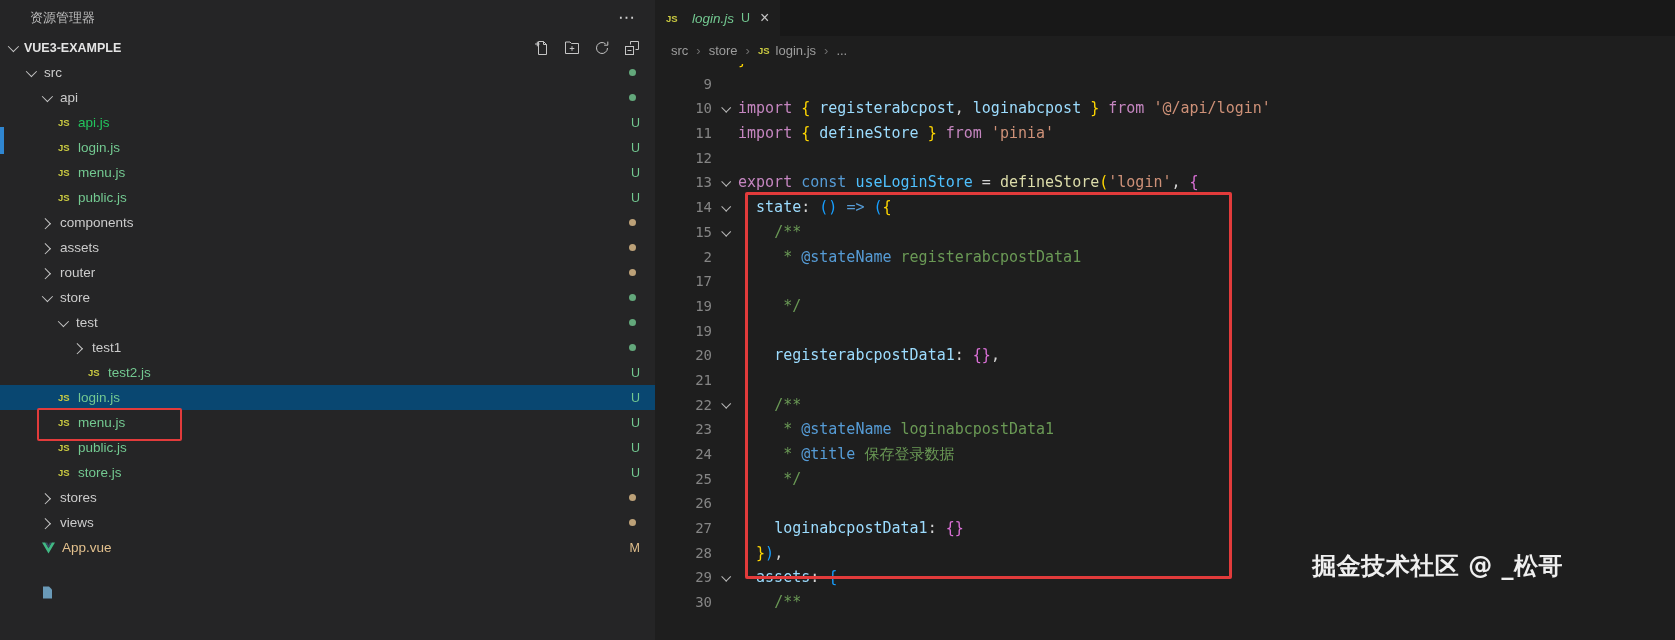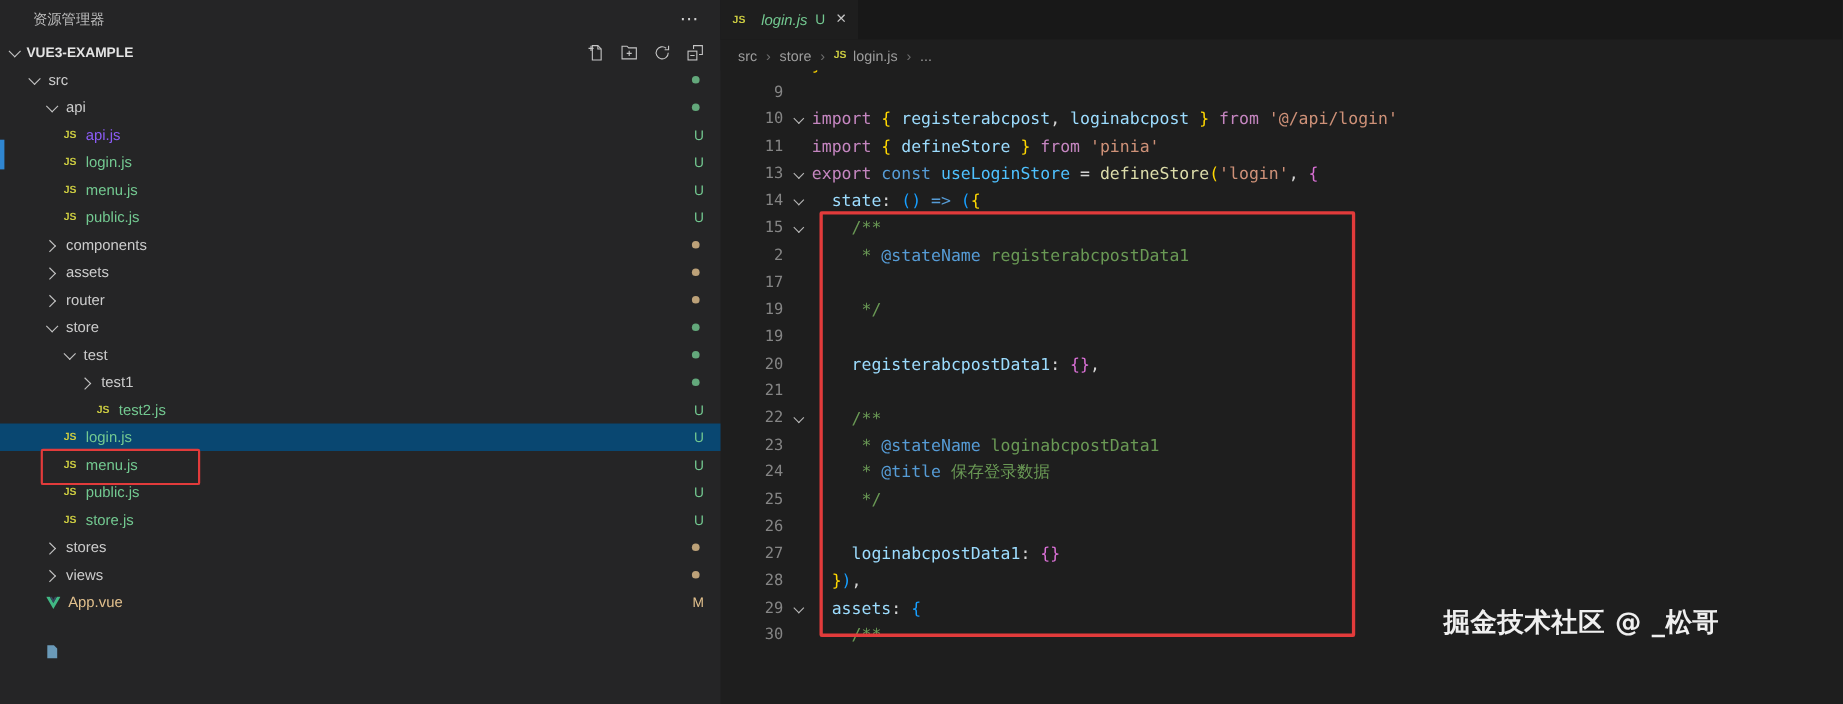--- a/index.html
+++ b/index.html
@@ -97,21 +97,21 @@
         <span class="tree-label">src</span>
         <span class="dot-badge" style="background: rgb(115, 201, 145);"></span>
       </div>
       <div class="tree-row" style="padding-left: 42px;">
         <span class="chev down"></span>
         <span class="tree-label">api</span>
         <span class="dot-badge" style="background: rgb(115, 201, 145);"></span>
       </div>
       <div class="tree-row" style="padding-left: 58px;">
         <span class="js-ico">JS</span>
-        <span class="tree-label" style="color: #8b5cf6;">api.js</span>
+        <span class="tree-label" style="color: #22c55e;">api.js</span>
         <span class="letter-badge" style="color: rgb(115, 201, 145);">U</span>
       </div>
       <div class="tree-row" style="padding-left: 58px;">
         <span class="js-ico">JS</span>
         <span class="tree-label" style="color: rgb(115, 201, 145);">login.js</span>
         <span class="letter-badge" style="color: rgb(115, 201, 145);">U</span>
       </div>
       <div class="tree-row" style="padding-left: 58px;">
         <span class="js-ico">JS</span>
         <span class="tree-label" style="color: rgb(115, 201, 145);">menu.js</span>
@@ -207,20 +207,21 @@
       </div>
     </div>
 </div>
 
 <div class="editor">
   <div class="code" id="code">
       <div class="code-line"><span class="ln">8</span><span class="fold"></span><span class="code-txt"><span style="color: rgb(255, 215, 0);">}</span></span></div>
       <div class="code-line"><span class="ln">9</span><span class="fold"></span><span class="code-txt"></span></div>
       <div class="code-line"><span class="ln">10</span><span class="fold"><span class="chev down"></span></span><span class="code-txt"><span style="color: rgb(197, 134, 192);">import </span><span style="color: rgb(255, 215, 0);">{ </span><span style="color: rgb(156, 220, 254);">registerabcpost</span><span style="color: rgb(212, 212, 212);">, </span><span style="color: rgb(156, 220, 254);">loginabcpost</span><span style="color: rgb(255, 215, 0);"> }</span><span style="color: rgb(197, 134, 192);"> from </span><span style="color: rgb(206, 145, 120);">'@/api/login'</span></span></div>
       <div class="code-line"><span class="ln">11</span><span class="fold"></span><span class="code-txt"><span style="color: rgb(197, 134, 192);">import </span><span style="color: rgb(255, 215, 0);">{ </span><span style="color: rgb(156, 220, 254);">defineStore</span><span style="color: rgb(255, 215, 0);"> }</span><span style="color: rgb(197, 134, 192);"> from </span><span style="color: rgb(206, 145, 120);">'pinia'</span></span></div>
+      <div class="code-line"><span class="ln">12</span><span class="fold"></span><span class="code-txt"></span></div>
       <div class="code-line"><span class="ln">13</span><span class="fold"><span class="chev down"></span></span><span class="code-txt"><span style="color: rgb(197, 134, 192);">export </span><span style="color: rgb(86, 156, 214);">const </span><span style="color: rgb(79, 193, 255);">useLoginStore</span><span style="color: rgb(212, 212, 212);"> = </span><span style="color: rgb(220, 220, 170);">defineStore</span><span style="color: rgb(255, 215, 0);">(</span><span style="color: rgb(206, 145, 120);">'login'</span><span style="color: rgb(212, 212, 212);">, </span><span style="color: rgb(218, 112, 214);">{</span></span></div>
       <div class="code-line"><span class="ln">14</span><span class="fold"><span class="chev down"></span></span><span class="code-txt"><span style="color: rgb(212, 212, 212);">  </span><span style="color: rgb(156, 220, 254);">state</span><span style="color: rgb(212, 212, 212);">: </span><span style="color: rgb(23, 159, 255);">(</span><span style="color: rgb(23, 159, 255);">)</span><span style="color: rgb(212, 212, 212);"> </span><span style="color: rgb(86, 156, 214);">=&gt;</span><span style="color: rgb(212, 212, 212);"> </span><span style="color: rgb(23, 159, 255);">(</span><span style="color: rgb(255, 215, 0);">{</span></span></div>
       <div class="code-line"><span class="ln">15</span><span class="fold"><span class="chev down"></span></span><span class="code-txt"><span style="color: rgb(212, 212, 212);">    </span><span style="color: rgb(106, 153, 85);">/**</span></span></div>
       <div class="code-line"><span class="ln">2</span><span class="fold"></span><span class="code-txt"><span style="color: rgb(106, 153, 85);">     * </span><span style="color: rgb(86, 156, 214);">@stateName</span><span style="color: rgb(106, 153, 85);"> registerabcpostData1</span></span></div>
       <div class="code-line"><span class="ln">17</span><span class="fold"></span></div>
       <div class="code-line"><span class="ln">19</span><span class="fold"></span><span class="code-txt"><span style="color: rgb(106, 153, 85);">     */</span></span></div>
       <div class="code-line"><span class="ln">19</span><span class="fold"></span><span class="code-txt"></span></div>
       <div class="code-line"><span class="ln">20</span><span class="fold"></span><span class="code-txt"><span style="color: rgb(212, 212, 212);">    </span><span style="color: rgb(156, 220, 254);">registerabcpostData1</span><span style="color: rgb(212, 212, 212);">: </span><span style="color: rgb(218, 112, 214);">{}</span><span style="color: rgb(212, 212, 212);">,</span></span></div>
       <div class="code-line"><span class="ln">21</span><span class="fold"></span><span class="code-txt"></span></div>
       <div class="code-line"><span class="ln">22</span><span class="fold"><span class="chev down"></span></span><span class="code-txt"><span style="color: rgb(212, 212, 212);">    </span><span style="color: rgb(106, 153, 85);">/**</span></span></div>

